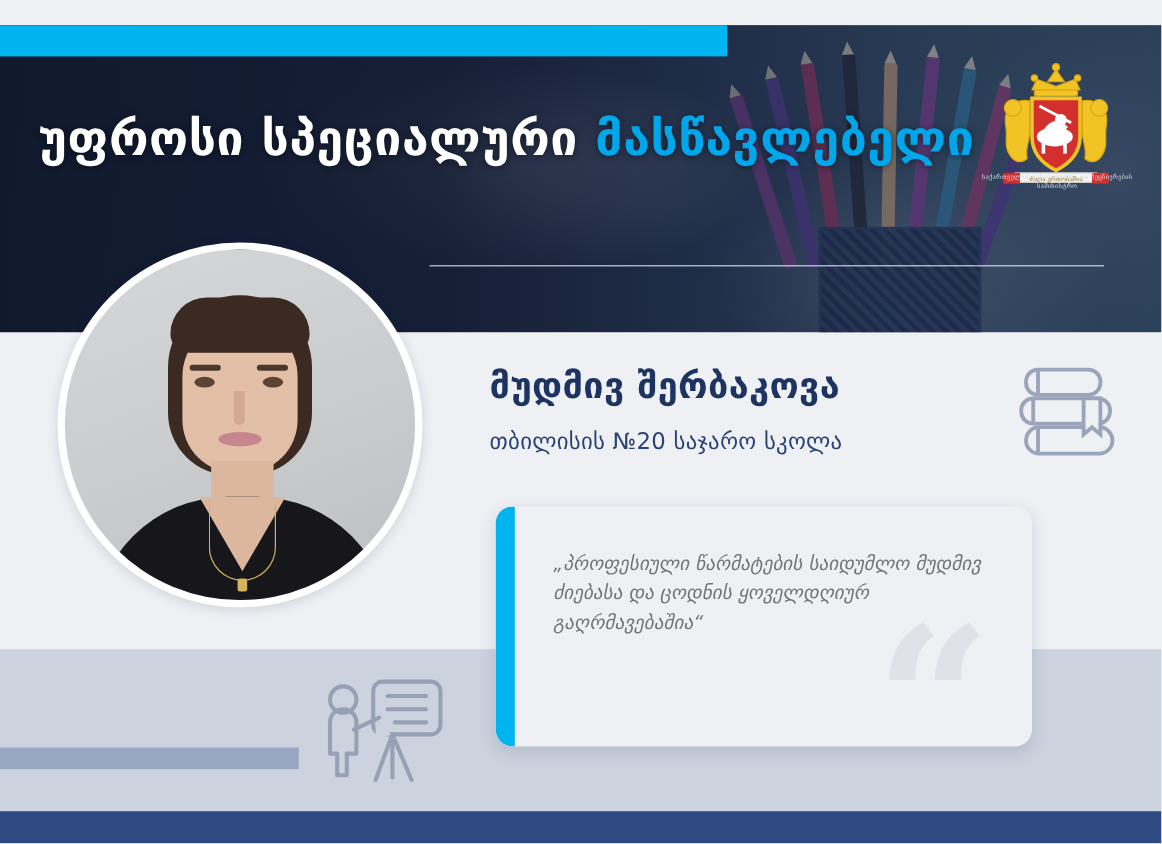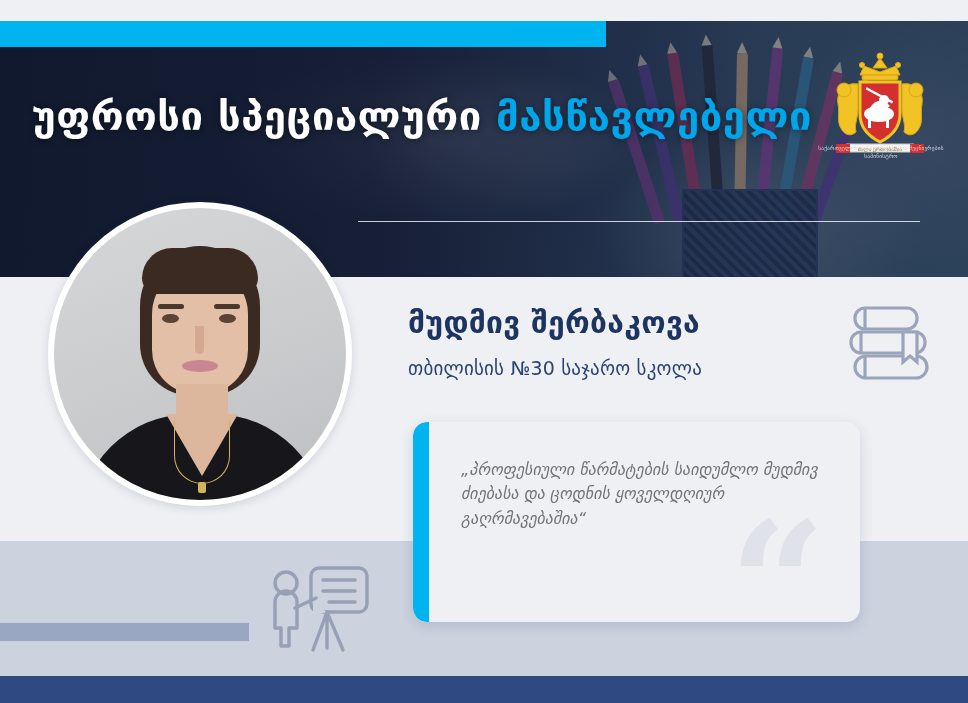--- a/index.html
+++ b/index.html
@@ -342,21 +342,21 @@
     <div class="pt-lips"></div>
     <div class="pt-neck"></div>
     <div class="pt-torso"></div>
     <div class="pt-vneck"></div>
     <div class="pt-chain"></div>
     <div class="pt-pendant"></div>
   </div>
 
   <div class="name-block">
     <div class="person-name">მუდმივ შერბაკოვა</div>
-    <div class="person-school">თბილისის №30 საჯარო სკოლა</div>
+    <div class="person-school">თბილისის №20 საჯარო სკოლა</div>
   </div>
 
   <div class="books-icon">
     <svg width="92" height="84" viewBox="0 0 92 84" fill="none" stroke="#9aa4bb" stroke-width="3.2" aria-hidden="true">
       <rect x="10" y="6" width="62" height="21" rx="10"></rect>
       <path d="M20 6 v21"></path>
       <rect x="6" y="30" width="74" height="21" rx="10"></rect>
       <path d="M16 30 v21"></path>
       <rect x="10" y="54" width="72" height="22" rx="11"></rect>
       <path d="M20 54 v22"></path>

